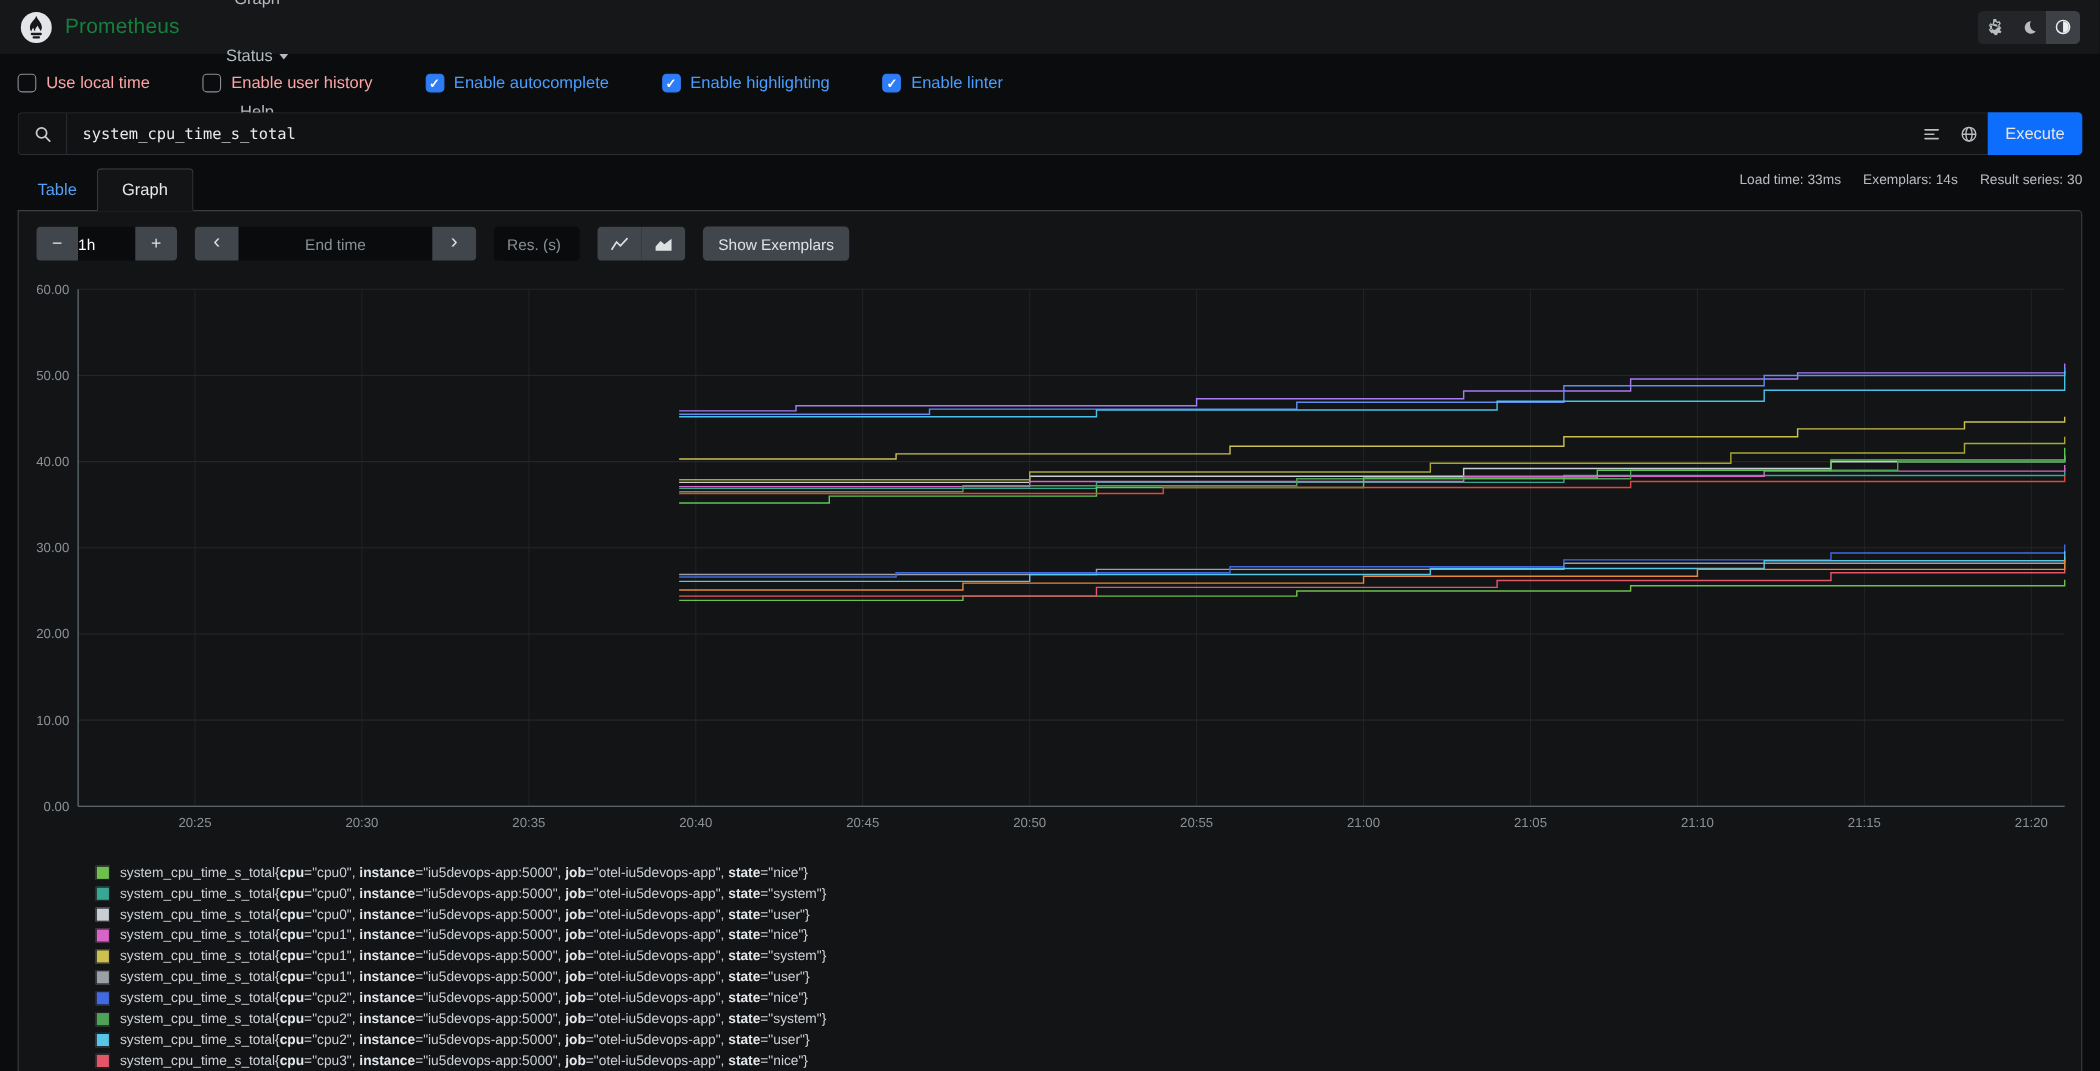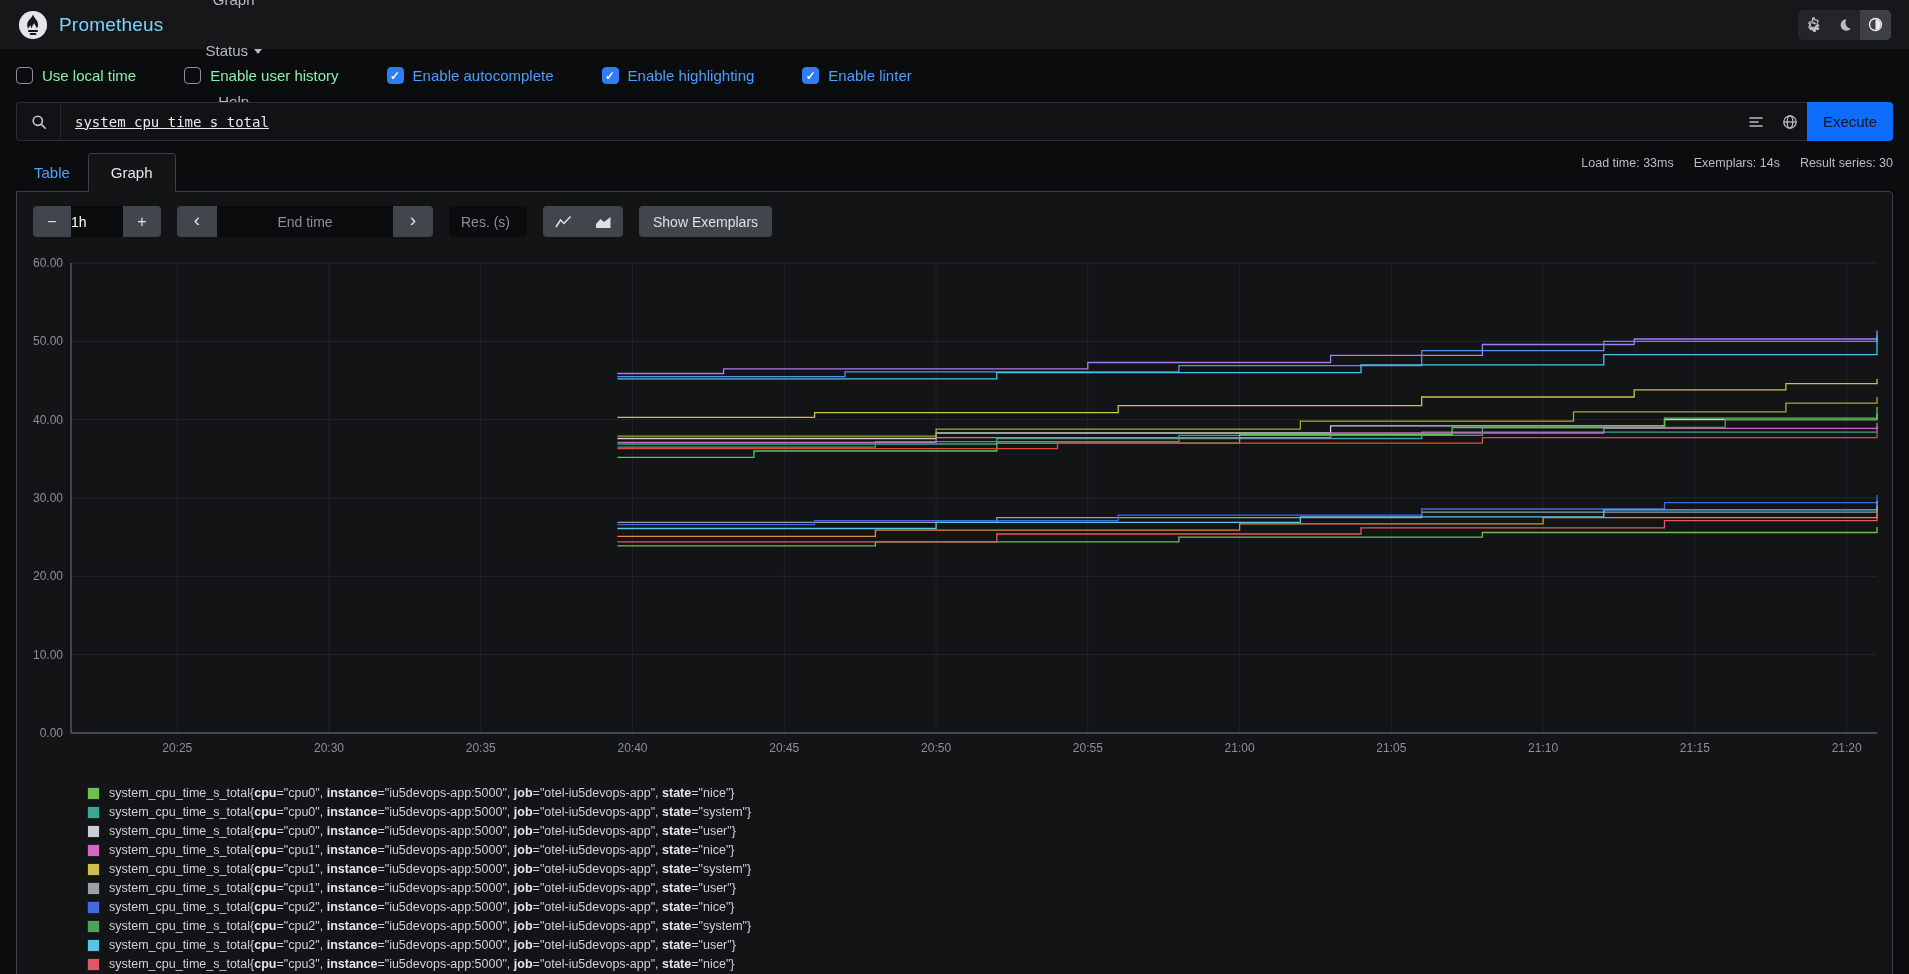--- a/index.html
+++ b/index.html
@@ -3,43 +3,43 @@
 <meta charset="utf-8">
 <style>
   * { margin:0; padding:0; box-sizing:border-box; }
   html,body { background:#0b0c0e; }
   body { font-family:"Liberation Sans", sans-serif; color:#e8eaed; }
   .page { width:1909px; height:974px; overflow:hidden; position:relative; background:#0b0c0e; }
 
   
   .navbar { height:49px; background:#161719; display:flex; align-items:center; padding:0 18px; }
   .brand { display:flex; align-items:center; gap:11px; margin-right:42px; cursor:pointer; }
-  .brand-text { font-size:19px; font-weight:500; color:#7dd3fc; letter-spacing:.2px; }
+  .brand-text { font-size:19px; font-weight:500; color:#15803d; letter-spacing:.2px; }
   .nav-links { display:flex; gap:34px; align-items:center;flex-direction:column; }
   .nav-link { color:#b4bac0; font-size:15px; text-decoration:none; cursor:pointer; display:flex; align-items:center; gap:6px; }
   .caret { width:0; height:0; border-left:4.5px solid transparent; border-right:4.5px solid transparent; border-top:5px solid #b4bac0; display:inline-block; margin-top:2px; }
   .nav-right { margin-left:auto; display:flex; background:#232528; border-radius:5px; overflow:hidden; }
   .theme-btn { width:31px; height:30px; border:none; background:transparent; color:#b9bdc0; display:flex; align-items:center; justify-content:center; cursor:pointer; font-size:14px; }
   .theme-btn.active { background:#3d4146; color:#eceef0; }
 
   
   .options-row { display:flex; gap:48px; padding:18px 16px 16px; align-items:center; }
   .opt { display:flex; align-items:center; gap:9px; cursor:pointer; }
   .cb { width:17px; height:17px; border-radius:4px; border:1px solid #8a9095; background:transparent; display:flex; align-items:center; justify-content:center; font-size:12px; font-weight:bold; color:#fff; }
   .cb.on { background:#2e7df6; border-color:#2e7df6; }
-  .opt-label { font-size:15px; color:#86efac; }
+  .opt-label { font-size:15px; color:#fca5a5; }
   .opt.checked .opt-label { color:#4a9eff; }
 
   
   .query-row { display:flex; margin:2px 16px 0; height:39px; }
-  .input-group { flex:1; display:flex; align-items:center; background:#101214; border:1px solid #2c2f33; border-right:none; border-radius:4px 0 0 4px;text-decoration:underline; }
+  .input-group { flex:1; display:flex; align-items:center; background:#101214; border:1px solid #2c2f33; border-right:none; border-radius:4px 0 0 4px; }
   .search-addon { width:44px; height:100%; display:flex; align-items:center; justify-content:center; border-right:1px solid #26292c; }
   .query-input { flex:1; background:transparent; border:none; outline:none; color:#e8eaed; font-family:"DejaVu Sans Mono", monospace; font-size:14px; padding:0 14px; }
   .inline-icon { width:34px; height:100%; display:flex; align-items:center; justify-content:center; cursor:pointer; color:#b9bdc0; }
-  .execute-btn { width:86px; background:#0d6efd; border:none; color:#0f172a; font-size:15px; border-radius:0 4px 4px 0; cursor:pointer; font-family:"Liberation Sans",sans-serif; }
+  .execute-btn { width:86px; background:#0d6efd; border:none; color:#e5e5e5; font-size:15px; border-radius:0 4px 4px 0; cursor:pointer; font-family:"Liberation Sans",sans-serif; }
 
   
   .meta-row { display:flex; align-items:flex-start; margin:12px 16px 0; }
   .tabs { display:flex; align-items:flex-end;justify-content:center; }
   .tab { font-size:15px; cursor:pointer; }
   .tab.inactive { padding:10px 18px; color:#55a0f6; }
   .tab.active { padding:10px 22px; background:#121416; border:1px solid #3c4043; border-bottom:1px solid #121416; border-radius:4px 4px 0 0; color:#e6e8ea; margin-bottom:-1px; position:relative; z-index:2; }
   .stats { margin-left:auto; display:flex; gap:20px; font-size:12.5px; color:#b9bdc1; padding-top:3px; }
 
   

